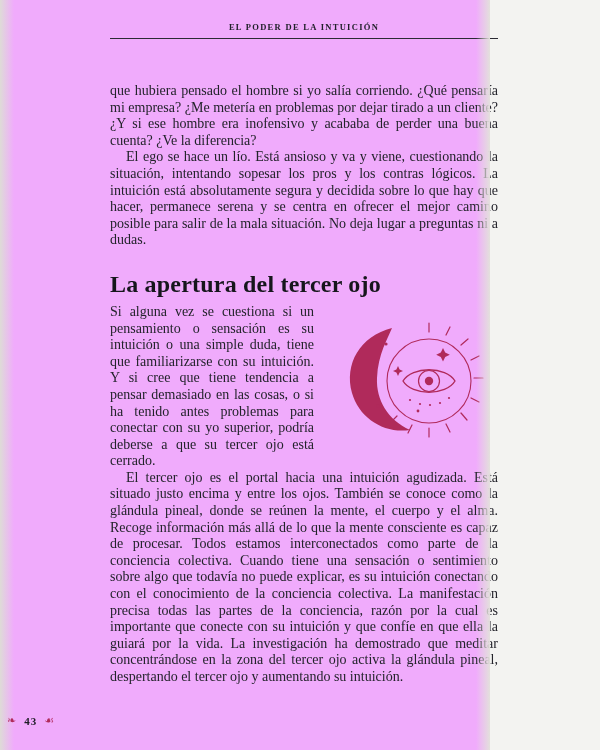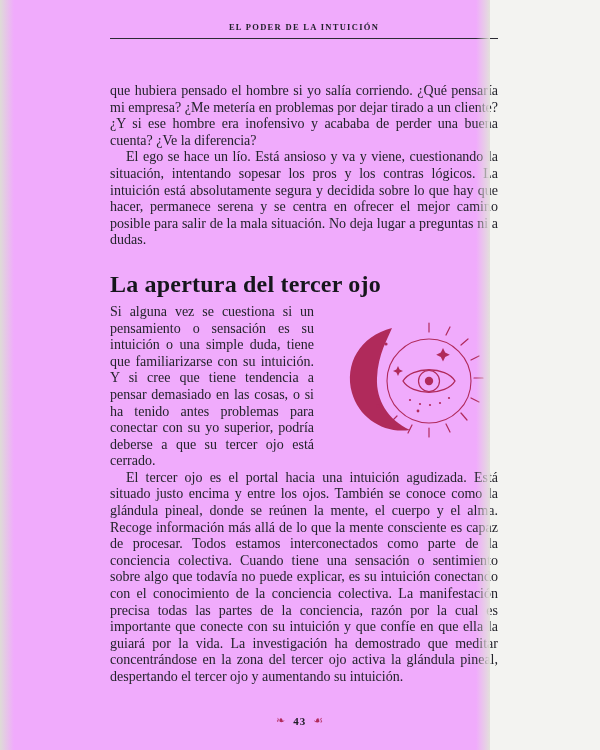--- a/index.html
+++ b/index.html
@@ -105,21 +105,21 @@
     display: block;
     clear: both;
   }
 
   
   .folio {
     position: absolute;
     bottom: 22px;
     left: 0;
     width: 600px;
-    text-align: center;
+    text-align: left;
     font-size: 11px;
     color: #1d1d24;
     letter-spacing: 1px;
   }
   .folio .orn {
     color: #b02a5b;
     font-size: 11px;
     margin: 0 7px;
     position: relative;
     top: -1px;

